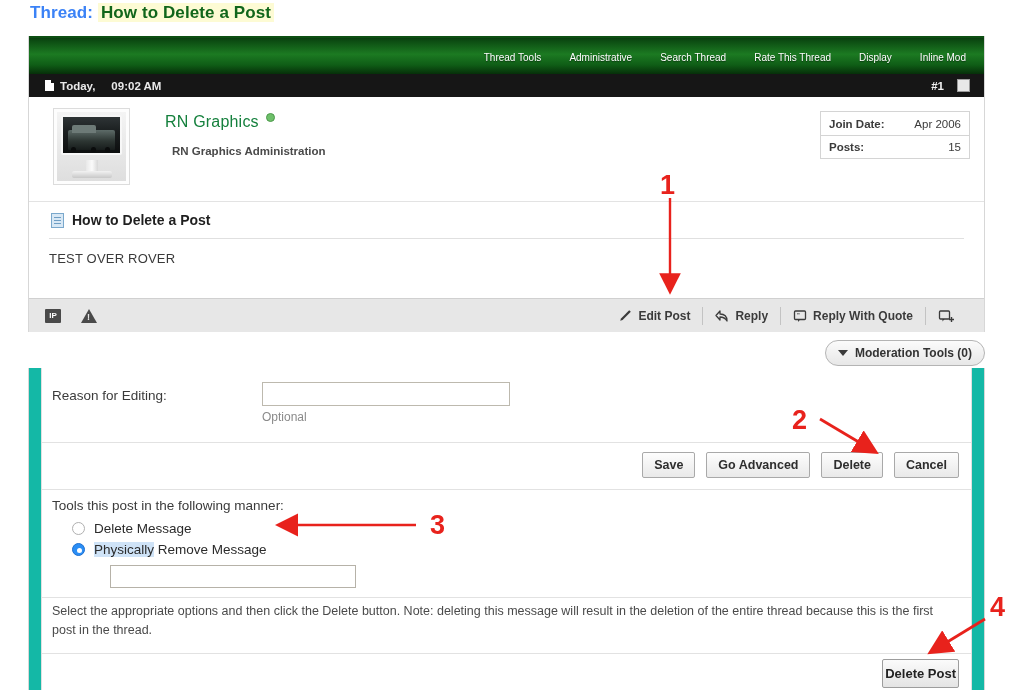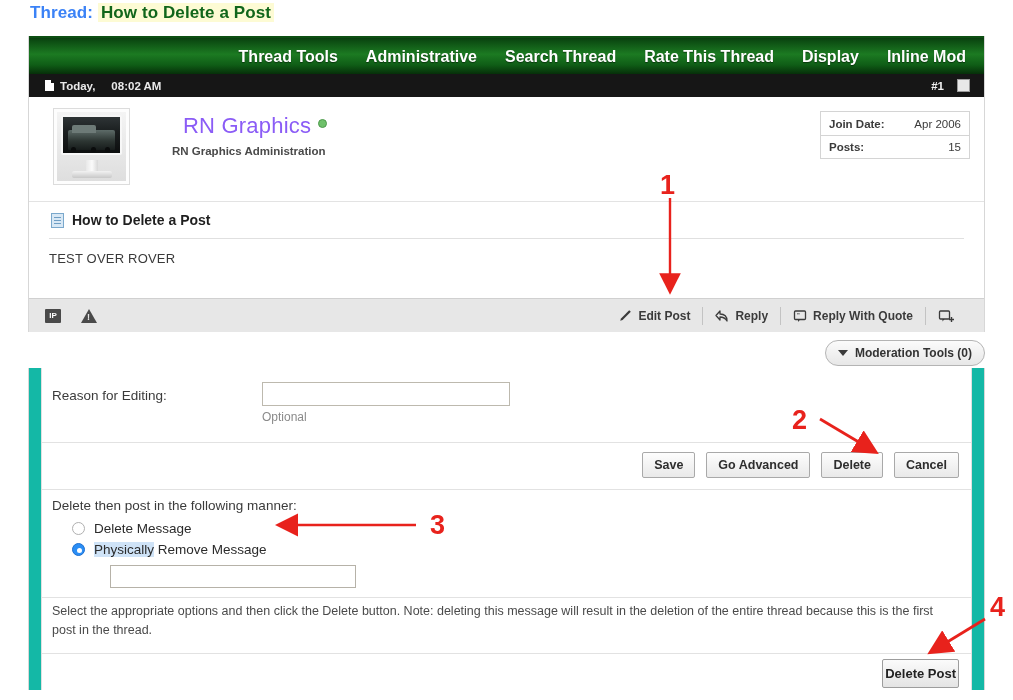--- a/index.html
+++ b/index.html
@@ -38,21 +38,21 @@
     position: relative;
     height: 38px;
     background: linear-gradient(to bottom, #0a3d10 0%, #0c4c12 8%, #1c7a22 45%, #0f5d16 75%, #062f09 100%);
     border-top: 2px solid #0d4f12;
   }
   .green-nav .nav-items {
     position: absolute; right: 4px; top: 0;
     height: 38px; display: flex; align-items: center;
   }
   .green-nav .nav-item {
-    color: #ffffff; font-size: 16px; font-weight: bold;
+    color: #ffffff; font-size: 10px; font-weight: normal;
     padding: 0 14px; cursor: pointer; white-space: nowrap;
     text-shadow: 0 1px 1px rgba(0,0,0,.45);
   }
 
   
   .date-bar {
     position: relative; height: 23px; background: #161616;
     display: flex; align-items: center;
   }
   .date-bar .doc-ico {
@@ -129,22 +129,22 @@
     bottom: 3px; width: 40px; height: 7px;
     background: linear-gradient(to bottom,#f2f2f2,#c8c8c8);
     border-radius: 3px/2px;
   }
   .imac .applebtn {
     position: absolute; left: 50%; transform: translateX(-50%);
     top: 48px; width: 5px; height: 5px; border-radius: 50%; background: #d9d9d9;
   }
 
   .username {
-    position: absolute; left: 154px; top: 16px;
-    font-size: 22px; color: #8b5cf6; font-weight: normal;
+    position: absolute; left: 136px; top: 16px;
+    font-size: 16px; color: #15803d; font-weight: normal;
     letter-spacing: .2px;
   }
   .online-dot {
     display: inline-block; margin-left: 7px;
     width: 9px; height: 9px; border-radius: 50%;
     background: #6ec06a; border: 1px solid #4d9a4b; vertical-align: 5px;
   }
   .usertitle {
     position: absolute; left: 143px; top: 48px;
     font-size: 11.5px; font-weight: bold; color: #4a4a4a;
@@ -349,21 +349,21 @@
         <div class="nav-item">Search Thread</div>
         <div class="nav-item">Rate This Thread</div>
         <div class="nav-item">Display</div>
         <div class="nav-item">Inline Mod</div>
       </div>
     </div>
 
     <div class="date-bar">
       <span class="doc-ico"></span>
       <span class="dt-today">Today,</span>
-      <span class="dt-time">08:02 AM</span>
+      <span class="dt-time">09:02 AM</span>
       <span class="post-num">#1</span>
       <span class="post-check"></span>
     </div>
 
     <div class="user-strip">
       <div class="avatar-frame">
         <div class="imac">
           <div class="bezel">
               <div class="screen">
                 <div class="car"></div>
@@ -455,21 +455,21 @@
 
       <div class="btn-row">
         <button class="btn">Save</button>
         <button class="btn">Go Advanced</button>
         <button class="btn">Delete</button>
         <button class="btn">Cancel</button>
       </div>
       <div class="btn-sep"></div>
 
       <div class="delete-block">
-        <div class="dl-heading">Delete then post in the following manner:</div>
+        <div class="dl-heading">Tools this post in the following manner:</div>
 
         <div class="radio-line">
           <span class="radio"></span>
           <span class="radio-label">Delete Message</span>
         </div>
 
         <div class="radio-line">
           <span class="radio checked"></span>
           <span class="radio-label"><span class="sel">Physically</span><span> Remove Message</span></span>
         </div>

